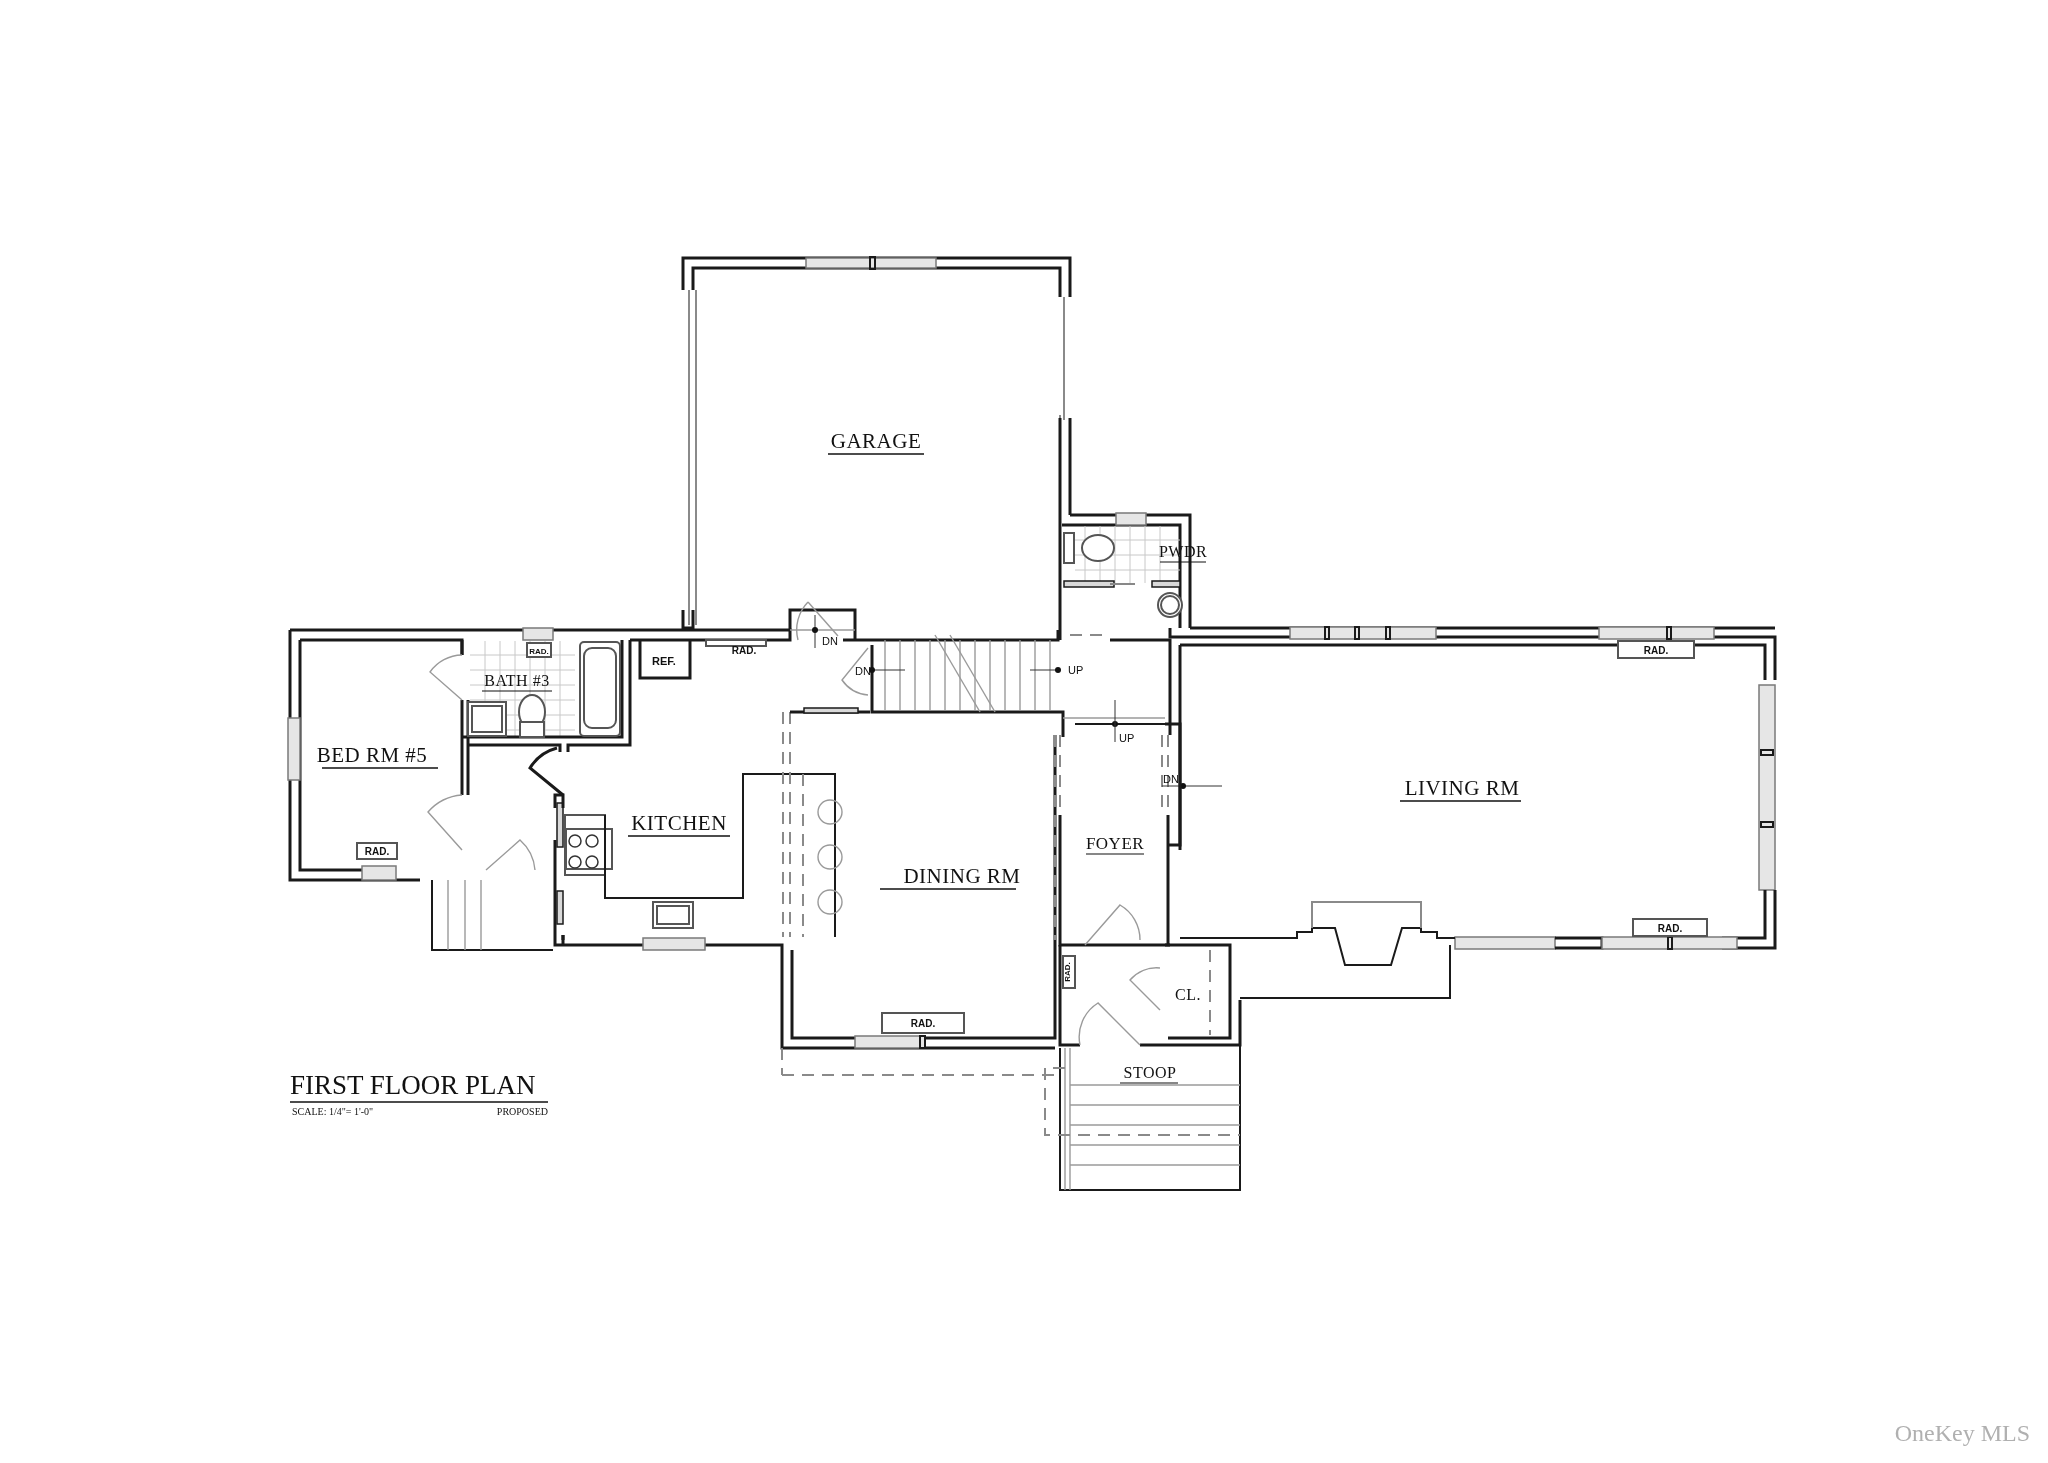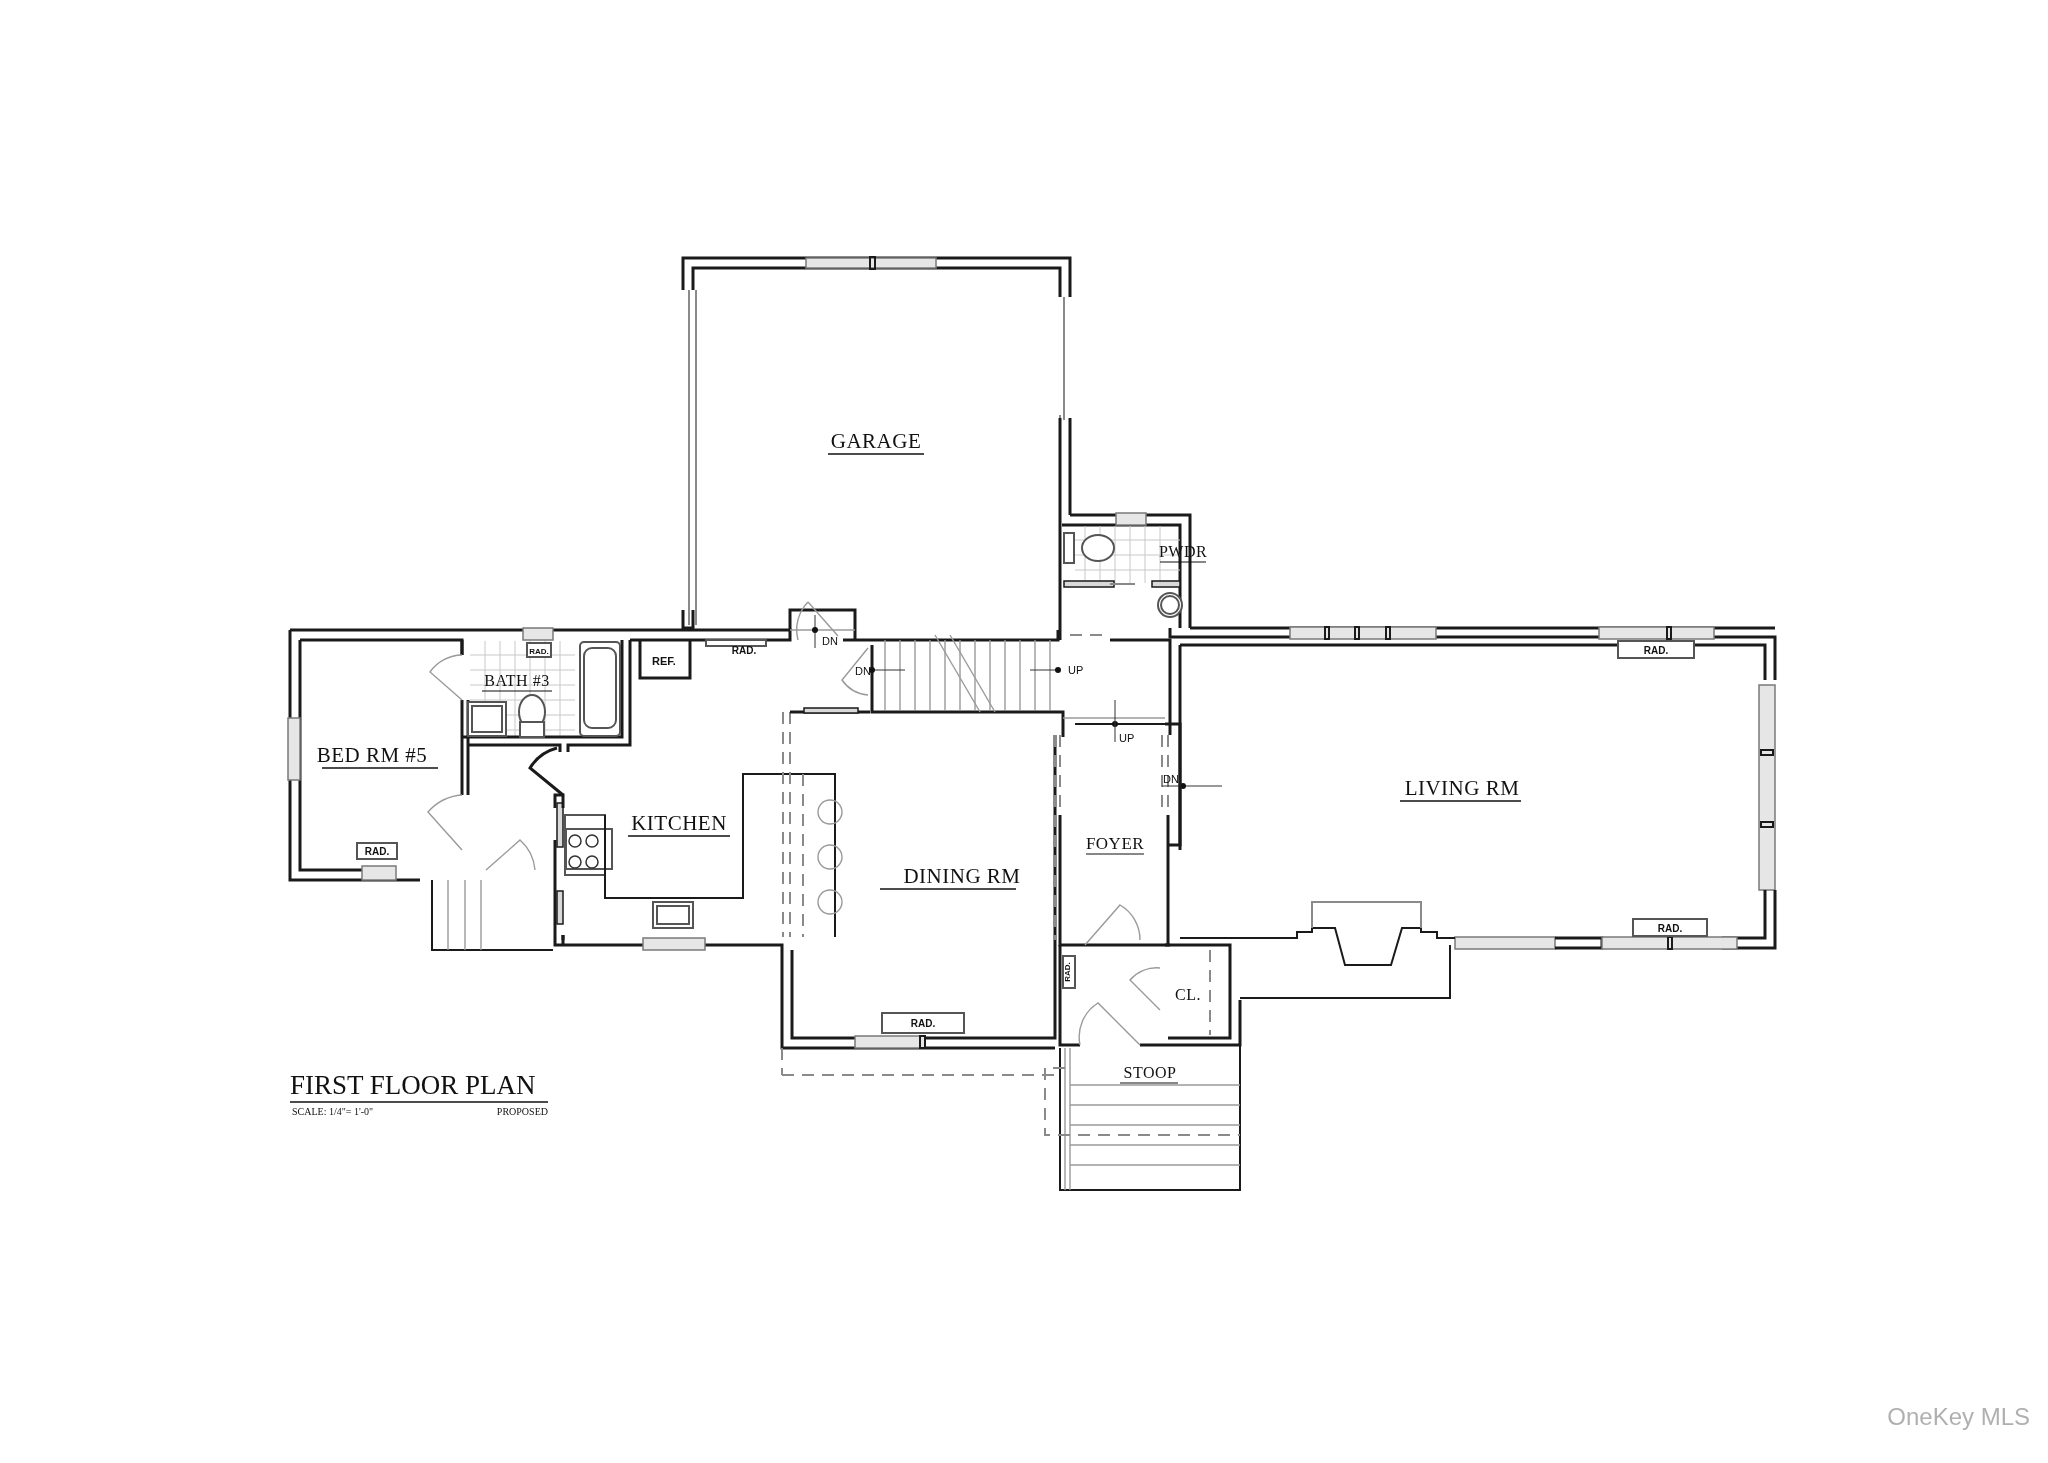--- a/index.html
+++ b/index.html
@@ -12,21 +12,21 @@
   .dash { fill:none; stroke:#8a8a8a; stroke-width:2; stroke-dasharray:12 8; }
   .win { fill:#e6e6e6; stroke:#7a7a7a; stroke-width:1.5; }
   .tile { fill:none; stroke:#c8c8c8; stroke-width:1; }
   .hatch { fill:#d9d9d9; stroke:#1a1a1a; stroke-width:1.5; }
   .fixture { fill:#ffffff; stroke:#555; stroke-width:2; }
   .room-label { font-family:"Liberation Serif","DejaVu Serif",serif; font-size:21px; fill:#111; text-anchor:middle; letter-spacing:0.5px; }
   .small-label { font-family:"Liberation Sans","DejaVu Sans",sans-serif; font-size:10px; font-weight:bold; fill:#111; text-anchor:middle; }
   .arrow-label { font-family:"Liberation Sans","DejaVu Sans",sans-serif; font-size:11px; fill:#111; }
   .title-text { font-family:"Liberation Serif","DejaVu Serif",serif; font-size:27px; fill:#111; }
   .sub-text { font-family:"Liberation Serif","DejaVu Serif",serif; font-size:10px; fill:#111; }
-  .watermark { position:absolute; right:18px; bottom:32px; font-family:Liberation Sans, sans-serif; font-size:24px; color:#b0b0b0;margin-left:12px; }
+  .watermark { position:absolute; right:18px; bottom:16px; font-family:Liberation Serif, serif; font-size:24px; color:#b0b0b0;margin-left:12px; }
 </style>
 </head>
 <body>
 
 <svg id="plan" viewBox="0 0 2048 1463" xmlns="http://www.w3.org/2000/svg">
 
   <g>
     <path class="wall" d="M683,290 L683,258 L1070,258 L1070,297"></path>
     <path class="wall" d="M693,290 L693,268 L1060,268 L1060,297"></path>
     <rect class="win" x="806" y="258" width="130" height="10"></rect>

